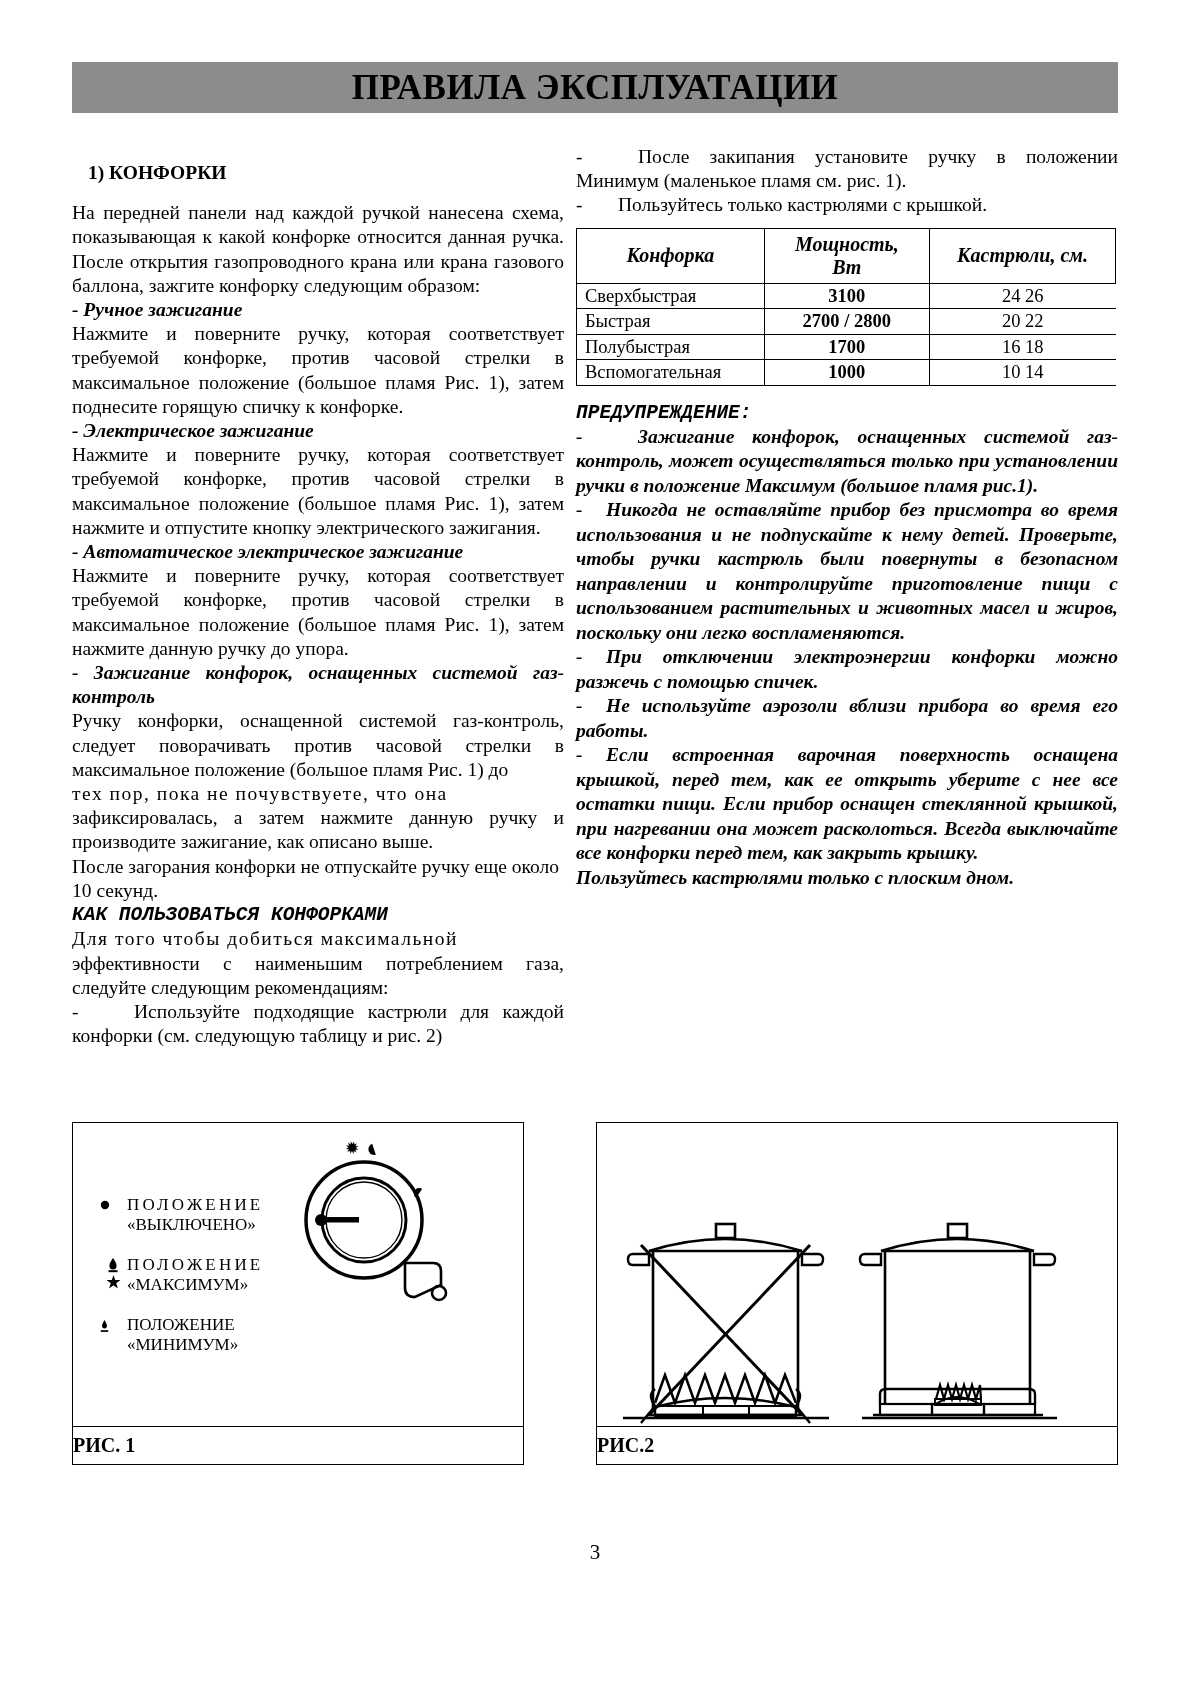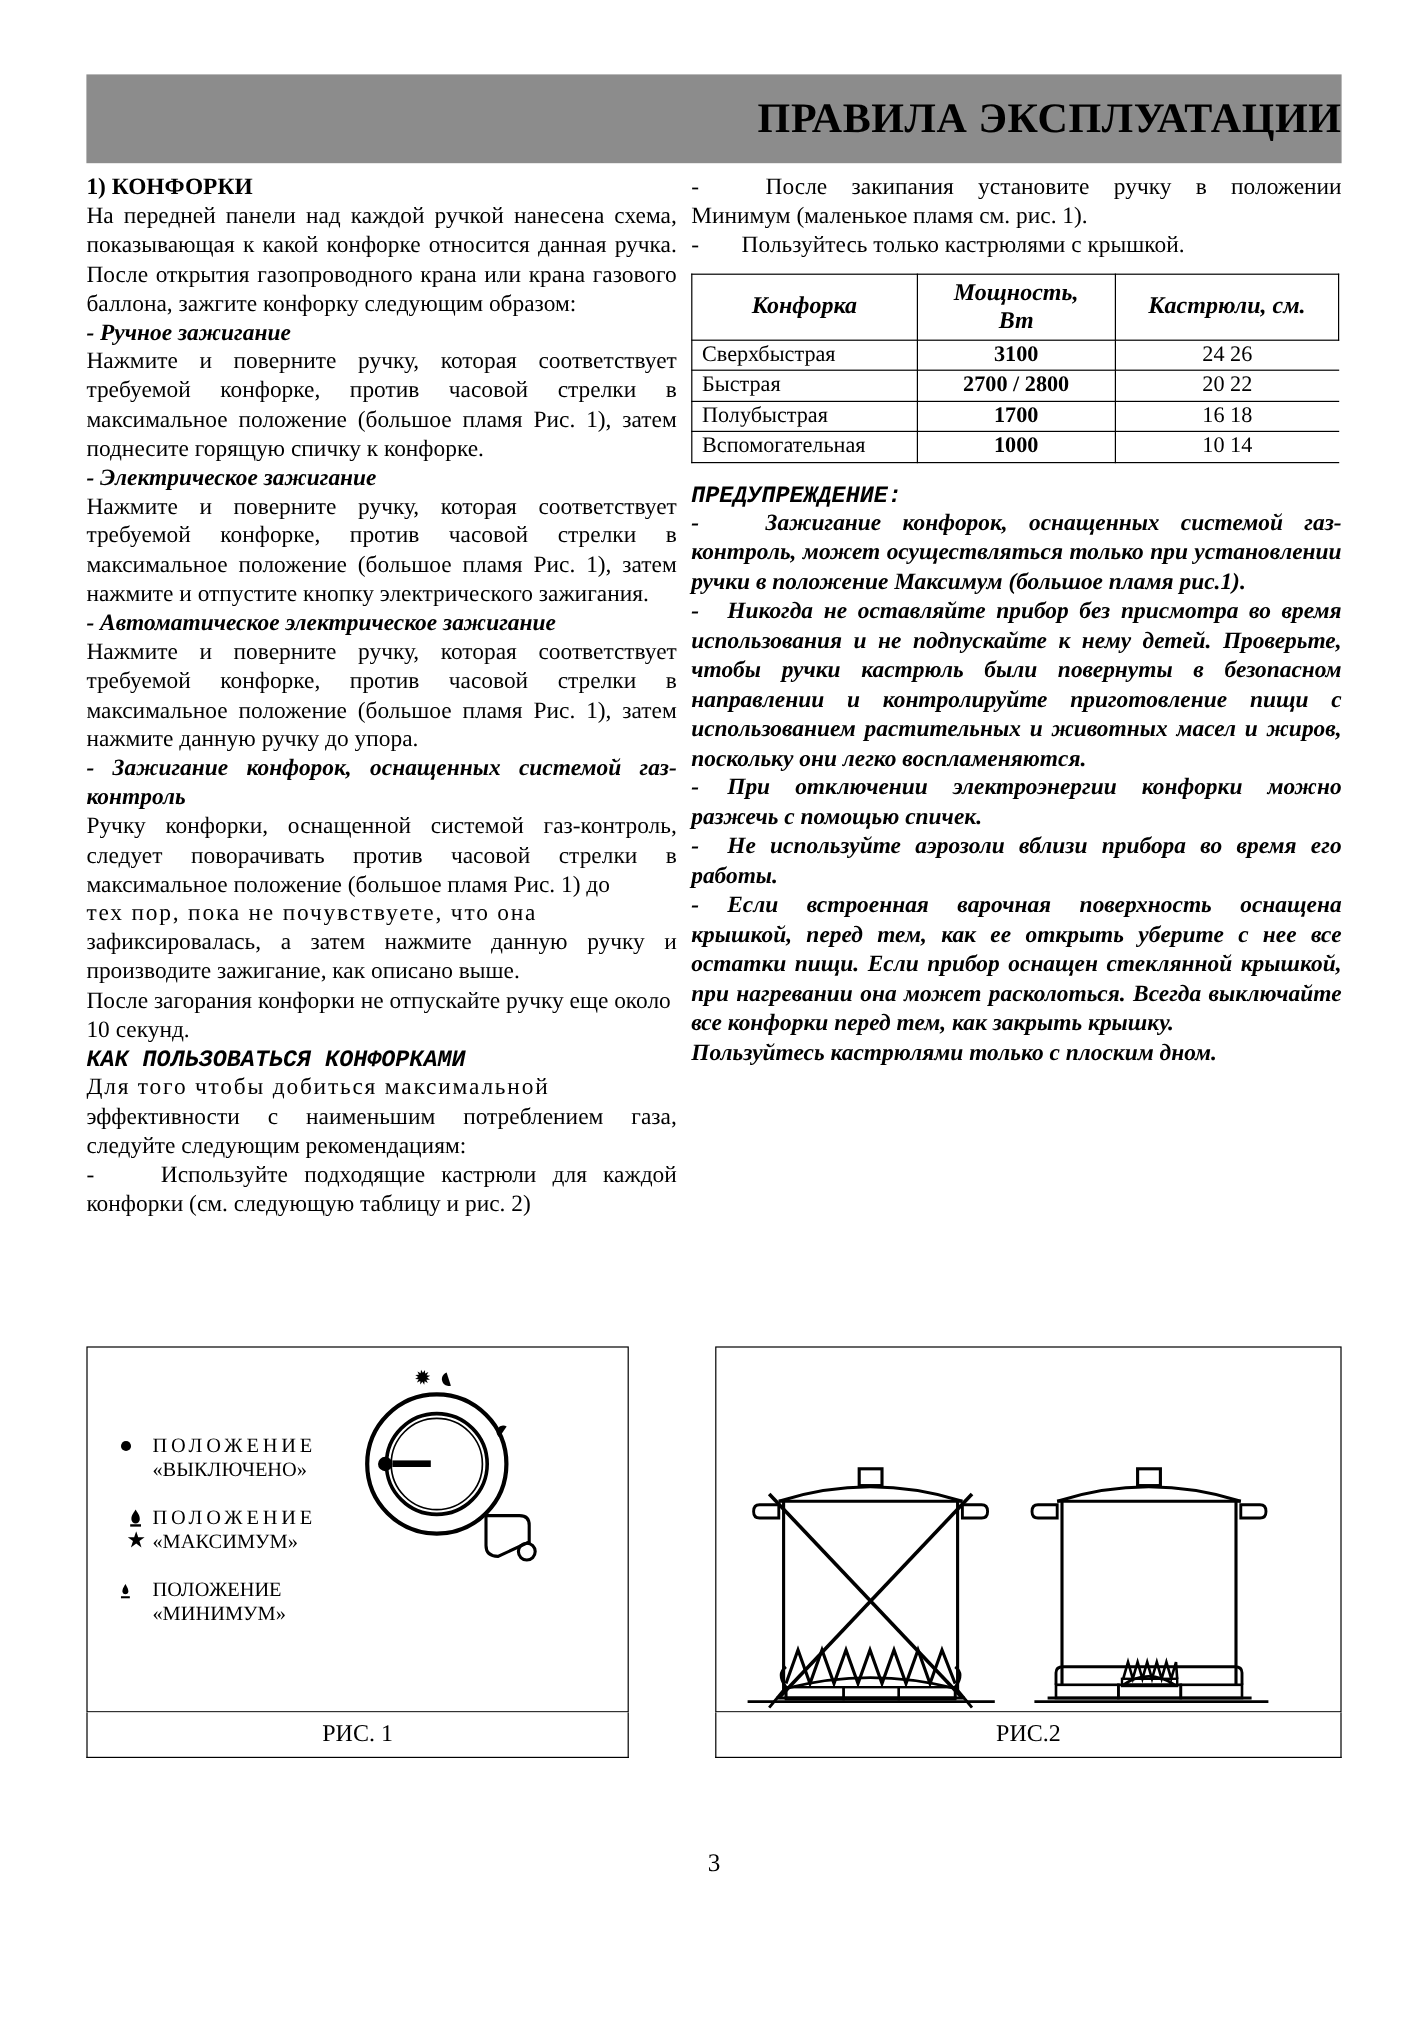--- a/index.html
+++ b/index.html
@@ -15,25 +15,25 @@
     color: #000000;
     overflow: hidden;
   }
 
   
   .header-banner {
     position: absolute;
     left: 72px;
     top: 62px;
     width: 1046px;
-    height: 74px;
+    height: 51px;
     background: #8c8c8c;
     display: flex;
     align-items: center;
-    justify-content: flex-end;
+    justify-content: center;
   }
   .header-banner .title {
     font-size: 35px;
     font-weight: bold;
     letter-spacing: 0.5px;
     color: #000000;
     white-space: nowrap;
   }
 
   
@@ -56,21 +56,21 @@
     line-height: 24.2px;
     text-align: justify;
     text-justify: inter-word;
   }
   p.nojust { text-align: left; }
 
   .h-section {
     font-size: 19.5px;
     font-weight: bold;
     line-height: 24.2px;
-    margin: 0;
+    margin: 16px;
   }
   .h-sub {
     font-size: 19.5px;
     font-weight: bold;
     font-style: italic;
     line-height: 24.2px;
     margin: 0;
     text-align: justify;
   }
   .h-caps {
@@ -157,23 +157,23 @@
   }
   #fig1-box { left: 72px;  top: 1122px; width: 452px; height: 305px; }
   #fig2-box { left: 596px; top: 1122px; width: 522px; height: 305px; }
   .fig-caption-box {
     position: absolute;
     border: 1.8px solid #000;
     border-top: none;
     box-sizing: border-box;
     display: flex;
     align-items: center;
-    justify-content: center;
+    justify-content: flex-start;
     font-size: 20px;
-    font-weight: normal;
+    font-weight: bold;
     background: #fff;
   }
   #fig1-cap { left: 72px;  top: 1427px; width: 452px; height: 38px; }
   #fig2-cap { left: 596px; top: 1427px; width: 522px; height: 38px; }
 
   .legend {
     position: absolute;
     left: 26px;
     top: 72px;
     width: 250px;

